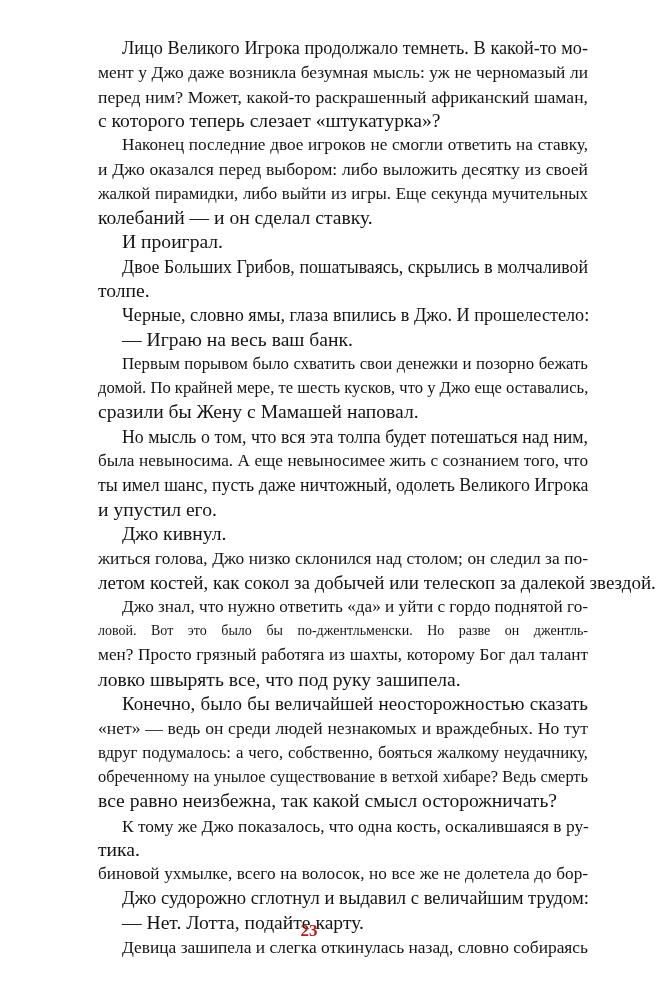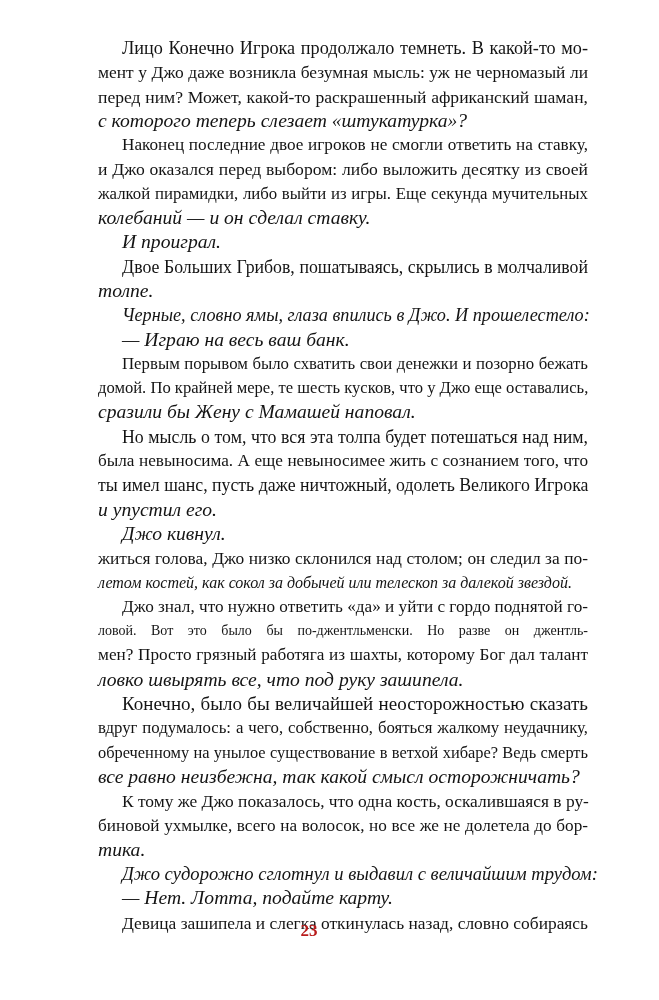--- a/index.html
+++ b/index.html
@@ -10,33 +10,33 @@
     font-size: 19.6px;
     line-height: 24.3px;
     height: 24.3px;
     color: #141414;
     white-space: nowrap;
     text-align: justify;
     text-align-last: justify;
     overflow: visible;
   }
   .line.indent { padding-left: 24px; }
-  .line.last { text-align-last: left; font-style: italic; }
+  .line.last { text-align-last: left; }
   .page-number {
     position: absolute; left: 0; width: 618px; top: 921px;
     text-align: center;
     font-family: "Liberation Serif", "DejaVu Serif", serif;
     font-size: 17px; font-weight: bold; color: #b91c1c;
   }
 </style>
 </head>
 <body>
 
 <div class="page" id="page">
-    <div class="line indent" style="font-size: 18.2px;">Лицо Конечно Игрока продолжало темнеть. В какой-то мо-</div>
+    <div class="line indent" style="font-size: 18.2px;">Лицо Великого Игрока продолжало темнеть. В какой-то мо-</div>
     <div class="line" style="font-size: 17.4px;">мент у Джо даже возникла безумная мысль: уж не черномазый ли</div>
     <div class="line" style="font-size: 17.6px;">перед ним? Может, какой-то раскрашенный африканский шаман,</div>
     <div class="line last">с которого теперь слезает «штукатурка»?</div>
     <div class="line indent" style="font-size: 17.2px;">Наконец последние двое игроков не смогли ответить на ставку,</div>
     <div class="line" style="font-size: 17.6px;">и Джо оказался перед выбором: либо выложить десятку из своей</div>
     <div class="line" style="font-size: 16.8px;">жалкой пирамидки, либо выйти из игры. Еще секунда мучительных</div>
     <div class="line last">колебаний — и он сделал ставку.</div>
     <div class="line indent last">И проиграл.</div>
     <div class="line indent" style="font-size: 17.8px;">Двое Больших Грибов, пошатываясь, скрылись в молчаливой</div>
     <div class="line last">толпе.</div>
@@ -44,29 +44,30 @@
     <div class="line indent last">— Играю на весь ваш банк.</div>
     <div class="line indent" style="font-size: 16.8px;">Первым порывом было схватить свои денежки и позорно бежать</div>
     <div class="line" style="font-size: 16.6px;">домой. По крайней мере, те шесть кусков, что у Джо еще оставались,</div>
     <div class="line last">сразили бы Жену с Мамашей наповал.</div>
     <div class="line indent" style="font-size: 17.8px;">Но мысль о том, что вся эта толпа будет потешаться над ним,</div>
     <div class="line" style="font-size: 17.2px;">была невыносима. А еще невыносимее жить с сознанием того, что</div>
     <div class="line" style="font-size: 17.8px;">ты имел шанс, пусть даже ничтожный, одолеть Великого Игрока</div>
     <div class="line last">и упустил его.</div>
     <div class="line indent last">Джо кивнул.</div>
     <div class="line" style="font-size: 17.4px;">житься голова, Джо низко склонился над столом; он следил за по-</div>
-    <div class="line last" style="font-size: 16px;">летом костей, как сокол за добычей или телескоп за далекой звездой.</div>
+    <div class="line last" style="font-size: 19px;">летом костей, как сокол за добычей или телескоп за далекой звездой.</div>
     <div class="line indent" style="font-size: 17.2px;">Джо знал, что нужно ответить «да» и уйти с гордо поднятой го-</div>
     <div class="line" style="font-size: 14px;">ловой. Вот это было бы по-джентльменски. Но разве он джентль-</div>
     <div class="line" style="font-size: 17.2px;">мен? Просто грязный работяга из шахты, которому Бог дал талант</div>
     <div class="line last">ловко швырять все, что под руку зашипела.</div>
     <div class="line indent" style="font-size: 19px;">Конечно, было бы величайшей неосторожностью сказать</div>
+    <div class="line" style="font-size: 17.6px;">«нет» — ведь он среди людей незнакомых и враждебных. Но тут</div>
     <div class="line" style="font-size: 16.8px;">вдруг подумалось: а чего, собственно, бояться жалкому неудачнику,</div>
     <div class="line" style="font-size: 16.4px;">обреченному на унылое существование в ветхой хибаре? Ведь смерть</div>
     <div class="line last">все равно неизбежна, так какой смысл осторожничать?</div>
     <div class="line indent" style="font-size: 17.4px;">К тому же Джо показалось, что одна кость, оскалившаяся в ру-</div>
+    <div class="line last">тика.</div>
     <div class="line" style="font-size: 17.2px;">биновой ухмылке, всего на волосок, но все же не долетела до бор-</div>
-    <div class="line last">тика.</div>
     <div class="line indent last" style="font-size: 18.6px;">Джо судорожно сглотнул и выдавил с величайшим трудом:</div>
     <div class="line indent last">— Нет. Лотта, подайте карту.</div>
     <div class="line indent" style="font-size: 17.4px;">Девица зашипела и слегка откинулась назад, словно собираясь</div>
   </div>
 <div class="page-number">23</div>
 
 </body></html>

